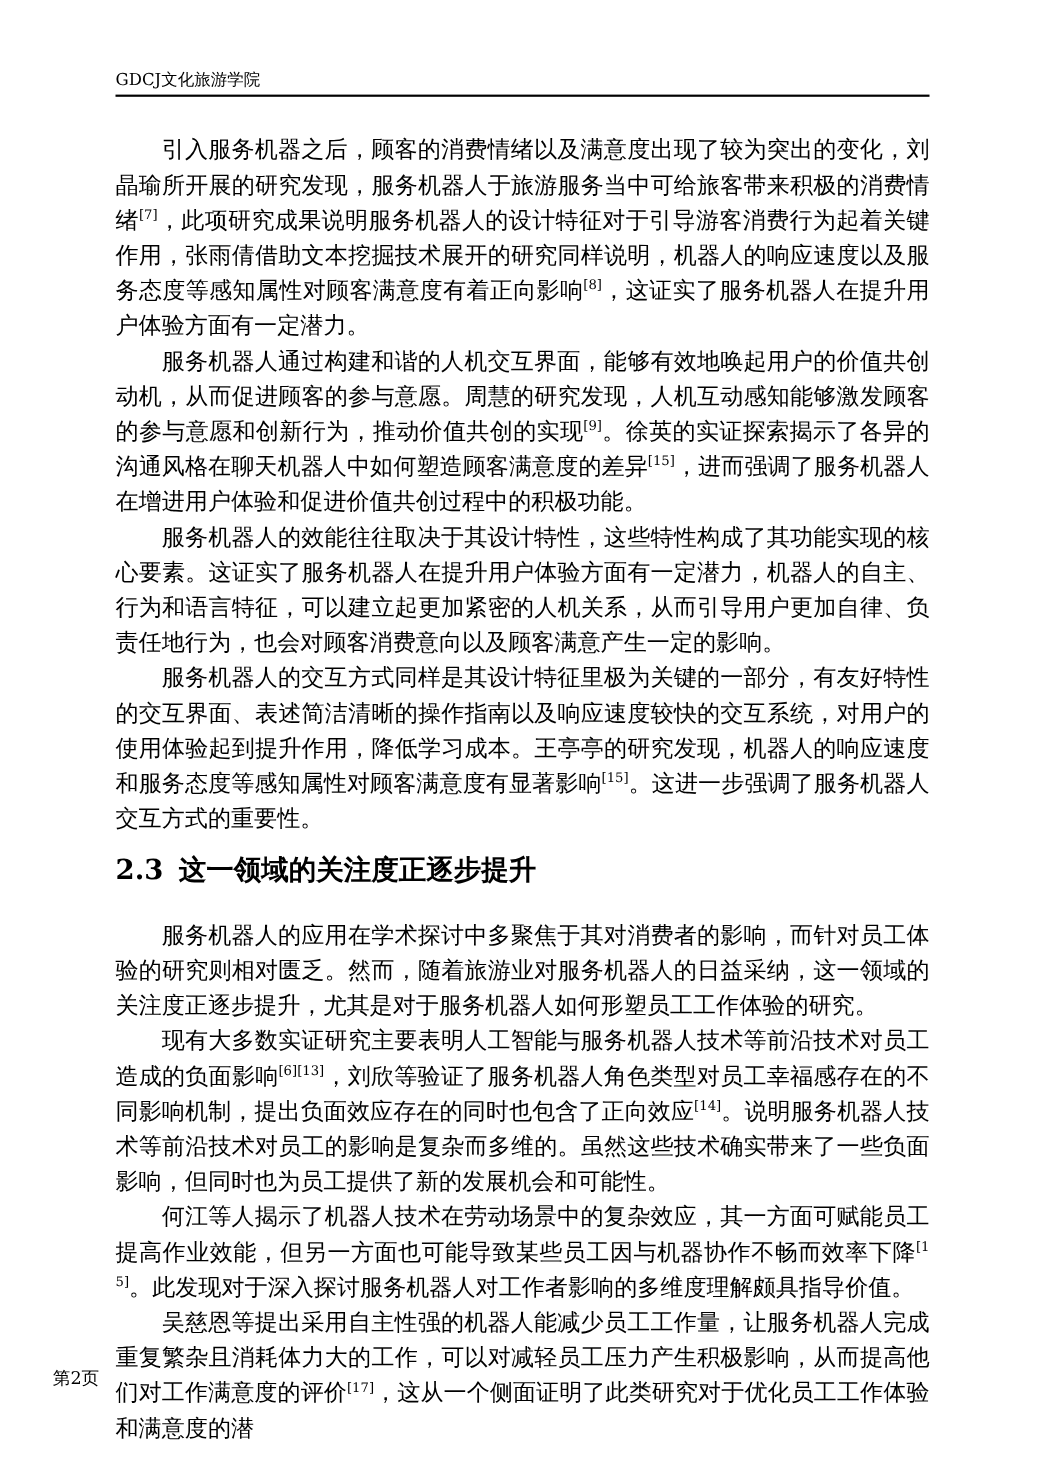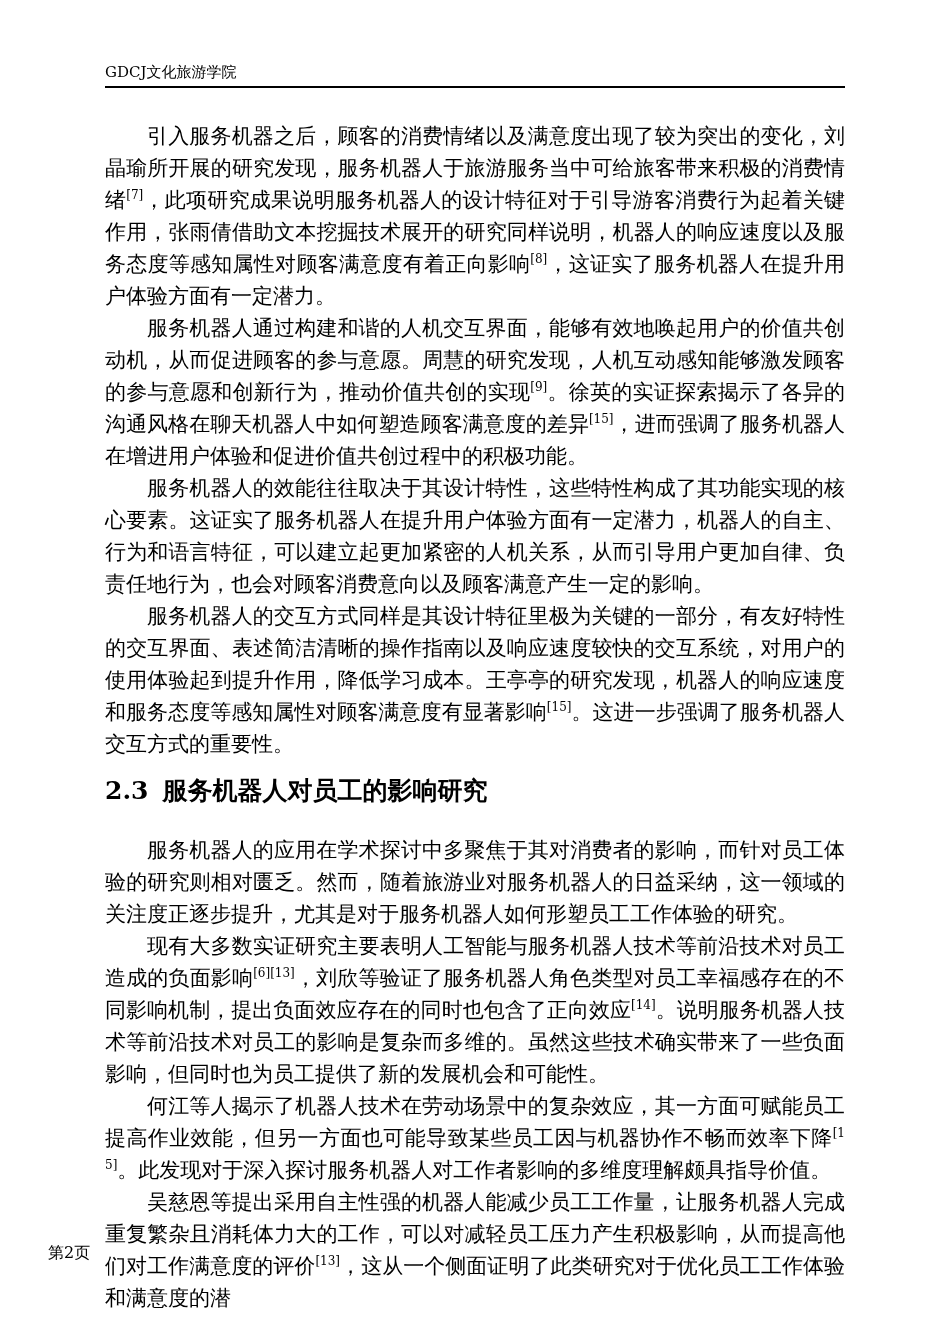--- a/index.html
+++ b/index.html
@@ -81,24 +81,24 @@
 
   <div class="doc-header">
     <span>GDCJ文化旅游学院</span>
   </div>
 
   <div class="doc-body">
       <p class="para">引入服务机器之后，顾客的消费情绪以及满意度出现了较为突出的变化，刘晶瑜所开展的研究发现，服务机器人于旅游服务当中可给旅客带来积极的消费情绪<sup>[7]</sup>，此项研究成果说明服务机器人的设计特征对于引导游客消费行为起着关键作用，张雨倩借助文本挖掘技术展开的研究同样说明，机器人的响应速度以及服务态度等感知属性对顾客满意度有着正向影响<sup>[8]</sup>，这证实了服务机器人在提升用户体验方面有一定潜力。</p>
       <p class="para">服务机器人通过构建和谐的人机交互界面，能够有效地唤起用户的价值共创动机，从而促进顾客的参与意愿。周慧的研究发现，人机互动感知能够激发顾客的参与意愿和创新行为，推动价值共创的实现<sup>[9]</sup>。徐英的实证探索揭示了各异的沟通风格在聊天机器人中如何塑造顾客满意度的差异<sup>[15]</sup>，进而强调了服务机器人在增进用户体验和促进价值共创过程中的积极功能。</p>
       <p class="para">服务机器人的效能往往取决于其设计特性，这些特性构成了其功能实现的核心要素。这证实了服务机器人在提升用户体验方面有一定潜力，机器人的自主、行为和语言特征，可以建立起更加紧密的人机关系，从而引导用户更加自律、负责任地行为，也会对顾客消费意向以及顾客满意产生一定的影响。</p>
       <p class="para">服务机器人的交互方式同样是其设计特征里极为关键的一部分，有友好特性的交互界面、表述简洁清晰的操作指南以及响应速度较快的交互系统，对用户的使用体验起到提升作用，降低学习成本。王亭亭的研究发现，机器人的响应速度和服务态度等感知属性对顾客满意度有显著影响<sup>[15]</sup>。这进一步强调了服务机器人交互方式的重要性。</p>
-      <h2 class="section-heading"><span class="h-num">2.3</span><span>服务机器人对员工的影响研究</span></h2>
+      <h2 class="section-heading"><span class="h-num">2.3</span><span>这一领域的关注度正逐步提升</span></h2>
       <p class="para">服务机器人的应用在学术探讨中多聚焦于其对消费者的影响，而针对员工体验的研究则相对匮乏。然而，随着旅游业对服务机器人的日益采纳，这一领域的关注度正逐步提升，尤其是对于服务机器人如何形塑员工工作体验的研究。</p>
       <p class="para">现有大多数实证研究主要表明人工智能与服务机器人技术等前沿技术对员工造成的负面影响<sup>[6][13]</sup>，刘欣等验证了服务机器人角色类型对员工幸福感存在的不同影响机制，提出负面效应存在的同时也包含了正向效应<sup>[14]</sup>。说明服务机器人技术等前沿技术对员工的影响是复杂而多维的。虽然这些技术确实带来了一些负面影响，但同时也为员工提供了新的发展机会和可能性。</p>
       <p class="para">何江等人揭示了机器人技术在劳动场景中的复杂效应，其一方面可赋能员工提高作业效能，但另一方面也可能导致某些员工因与机器协作不畅而效率下降<sup>[15]</sup>。此发现对于深入探讨服务机器人对工作者影响的多维度理解颇具指导价值。</p>
-      <p class="para">吴慈恩等提出采用自主性强的机器人能减少员工工作量，让服务机器人完成重复繁杂且消耗体力大的工作，可以对减轻员工压力产生积极影响，从而提高他们对工作满意度的评价<sup>[13]</sup>，这从一个侧面证明了此类研究对于优化员工工作体验和满意度的潜</p>
+      <p class="para">吴慈恩等提出采用自主性强的机器人能减少员工工作量，让服务机器人完成重复繁杂且消耗体力大的工作，可以对减轻员工压力产生积极影响，从而提高他们对工作满意度的评价<sup>[17]</sup>，这从一个侧面证明了此类研究对于优化员工工作体验和满意度的潜</p>
     </div>
 
   <div class="doc-footer">
     <span>第2页</span>
   </div>
 
 </div>
 
 </body></html>

